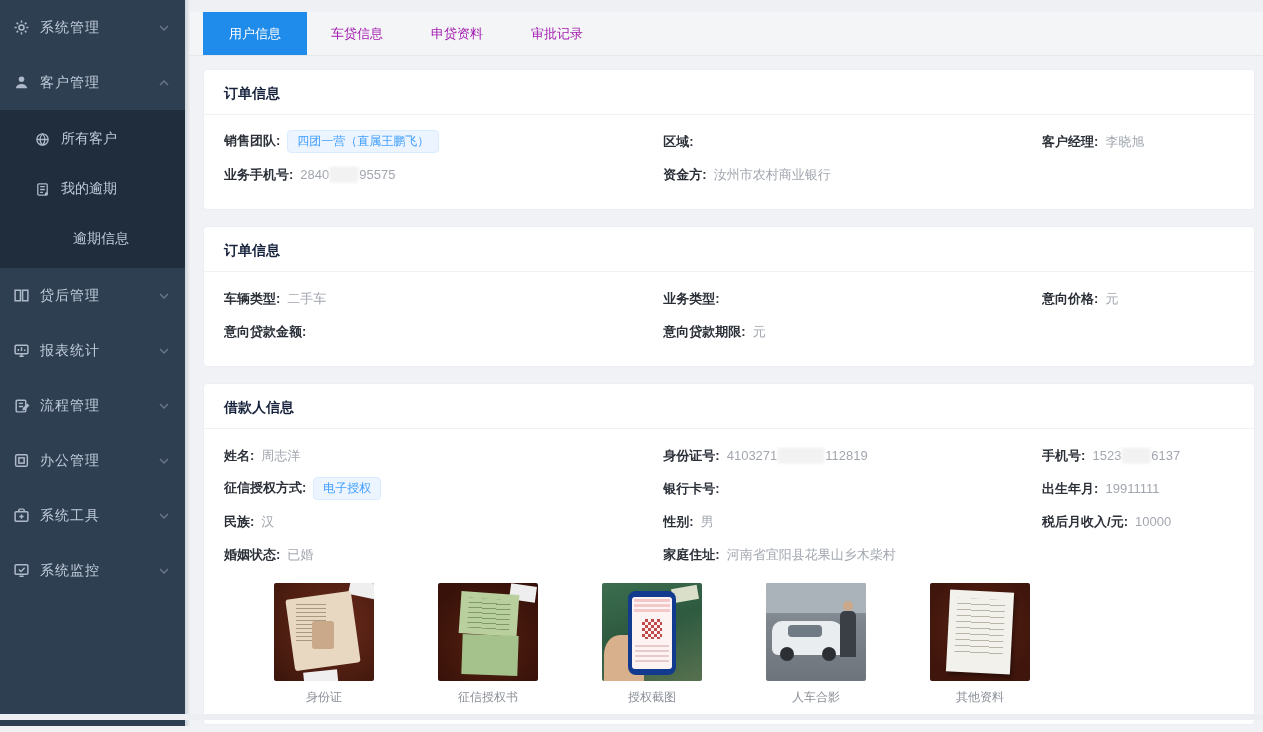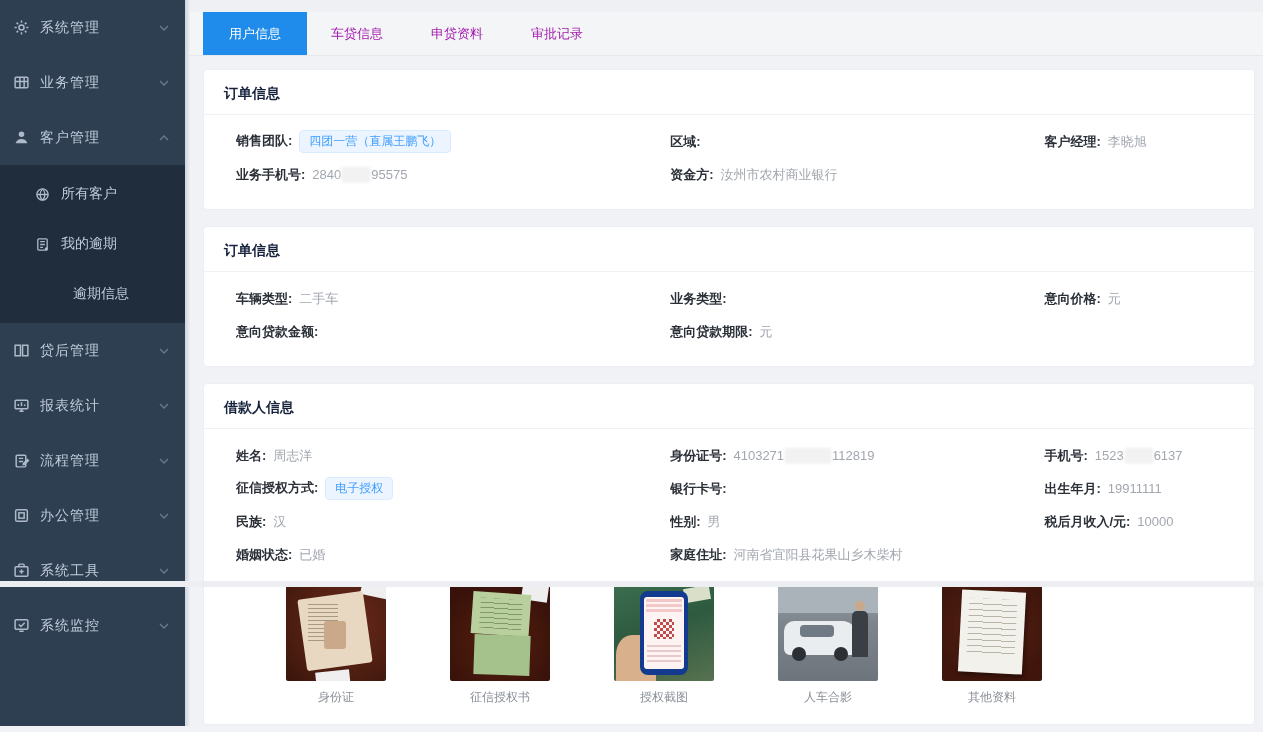--- a/index.html
+++ b/index.html
@@ -1,18 +1,18 @@
 <!DOCTYPE html>
 <html><head>
 <meta charset="utf-8">
 <style>
   * { margin:0; padding:0; box-sizing:border-box; }
   html,body { width:1263px; height:732px; overflow:hidden; }
   body { font-family:"Liberation Sans","DejaVu Sans",sans-serif; background:#f0f2f5; font-size:13px; }
-  .page { display:flex; width:1263px; height:587px; position:relative; }
+  .page { display:flex; width:1263px; height:720px; position:relative; }
 
   
   .sidebar { width:185px; height:726px; background:#2f3f52; flex:none; color:#bfcbd9; position:relative; }
   .sidebar-edge { width:5px; height:726px; background:linear-gradient(90deg,#cdd3dc,#eef0f4); flex:none; }
   .menu-item { height:55px; display:flex; align-items:center; padding:0 16px 0 13px; cursor:pointer; }
   .menu-item .mi-icon { width:17px; height:17px; flex:none; display:flex; align-items:center; }
   .menu-item .mi-label { margin-left:10px; flex:1; font-size:14px; letter-spacing:1px; }
   .menu-item .chev { flex:none; opacity:.65; }
   .chev svg { display:block; }
   .chev.up svg { transform:rotate(180deg); }
@@ -26,21 +26,21 @@
   .content { flex:1; display:flex; flex-direction:column; height:732px; }
   .topstrip { height:12px; background:#eef0f4; }
   .tabbar { height:44px; background:#f4f5f7; border-bottom:1px solid #e6e8ec; display:flex; align-items:stretch; padding-left:13px; }
   .tab { padding:0 24px; display:flex; align-items:center; color:#a21caf; font-size:13px; cursor:pointer; }
   .tab.active { background:#1f8bea; color:#ffffff; padding:0 26px; }
   .cards { flex:1; padding:13px 8px 0 13px; overflow:hidden; }
 
   .card { background:#ffffff; border-radius:4px; border:1px solid #ebeef5; margin-bottom:16px; }
   .card-header { padding:15px 20px 11px 20px; font-weight:bold; font-size:14px; color:#17233d; }
   .card-header-line { height:1px; background:#f0f1f4; margin:0 0 0 0; }
-  .card-body { padding:10px 20px 18px 20px;margin-left:12px; }
+  .card-body { padding:10px 20px 18px 20px; }
   .frow { display:grid; grid-template-columns:43.5% 37.5% 19%; align-items:center; min-height:33px; }
   .fcell { display:flex; align-items:center; white-space:nowrap; overflow:hidden; }
   .flabel { font-weight:bold; color:#2b3038; font-size:13px; }
   .fvalue { color:#a2a7af; margin-left:7px; font-size:13px; }
   .chip { display:inline-block; margin-left:7px; background:#ecf5ff; border:1px solid #d9ecff; color:#409eff; border-radius:4px; font-size:12px; padding:3px 9px; line-height:1.2; cursor:pointer; }
   .blurbit { display:inline-block; width:26px; height:13px; margin:0 2px; background:#f2f2f2; border-radius:2px; box-shadow:0 0 3px 2px #f4f4f4; vertical-align:-2px; }
 
   
   .photos { display:flex; margin:12px 0 0 50px; gap:64px; }
   .photo-wrap { width:100px; text-align:center; }
@@ -100,34 +100,20 @@
           </svg>
       </span>
       <span class="mi-label">系统管理</span>
       <span class="chev">
           <svg width="10" height="6" viewBox="0 0 10 6">
             <path d="M1 1l4 4 4-4" fill="none" stroke="#8a96a6" stroke-width="1.4"></path>
           </svg>
         </span>
     </div>
 
-    <div class="menu-item">
-      <span class="mi-icon">
-        <svg width="17" height="17" viewBox="0 0 16 16">
-            <rect class="icon-svg" x="2" y="3" width="12" height="10" rx="1"></rect>
-            <path class="icon-svg" d="M2 7h12M6.5 3v10M10.5 3v10"></path>
-          </svg>
-      </span>
-      <span class="mi-label">业务管理</span>
-      <span class="chev">
-          <svg width="10" height="6" viewBox="0 0 10 6">
-            <path d="M1 1l4 4 4-4" fill="none" stroke="#8a96a6" stroke-width="1.4"></path>
-          </svg>
-        </span>
-    </div>
 
     <div class="menu-item">
       <span class="mi-icon">
         <svg width="17" height="17" viewBox="0 0 16 16">
             <circle cx="8" cy="5" r="2.6" fill="#aeb9c9"></circle>
             <path d="M2.5 13.5c.6-3 3-4.2 5.5-4.2s4.9 1.2 5.5 4.2z" fill="#aeb9c9"></path>
           </svg>
       </span>
       <span class="mi-label">客户管理</span>
       <span class="chev up">

